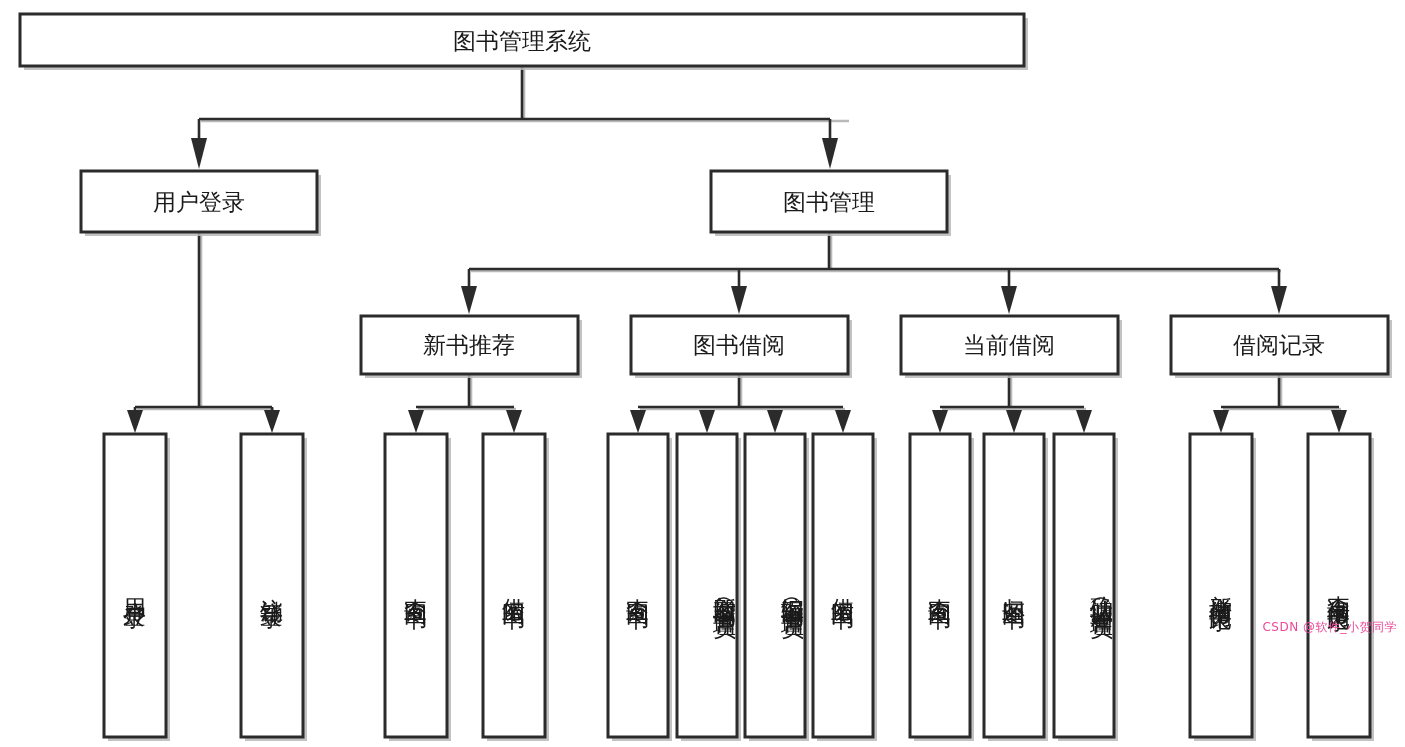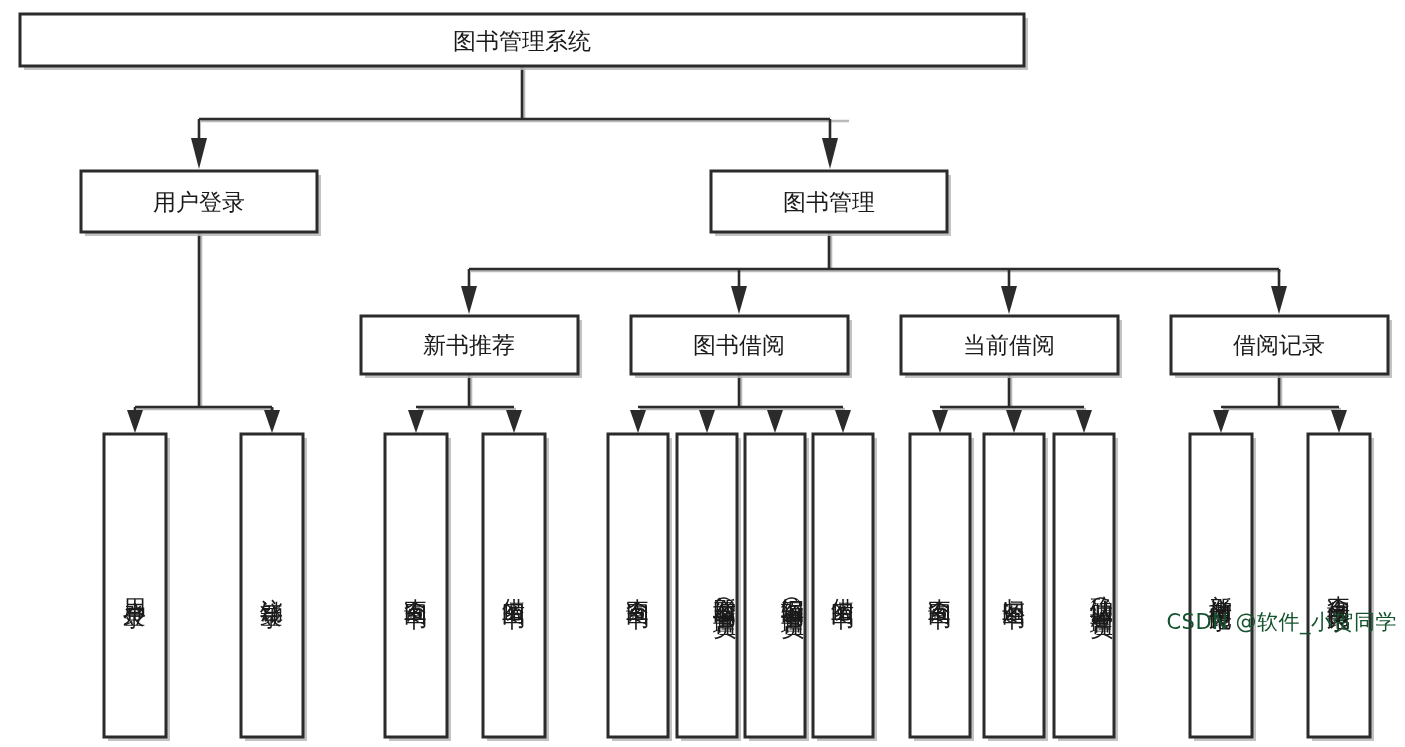--- a/index.html
+++ b/index.html
@@ -70,22 +70,22 @@
     align-items: center;
     justify-content: center;
     white-space: nowrap;
     pointer-events: none;
   }
   .watermark {
     position: absolute;
     right: 8px;
     bottom: 6px;
     font-family: "DejaVu Sans", "Liberation Sans", sans-serif;
-    font-size: 21px;
-    color: #14532d;
+    font-size: 12px;
+    color: #ec4899;
     letter-spacing: 0.5px;
     white-space: nowrap;
   }
 </style>
 </head>
 <body>
 
 <div id="diagram-root">
 
   <svg class="diagram" viewBox="0 0 1405 747">

